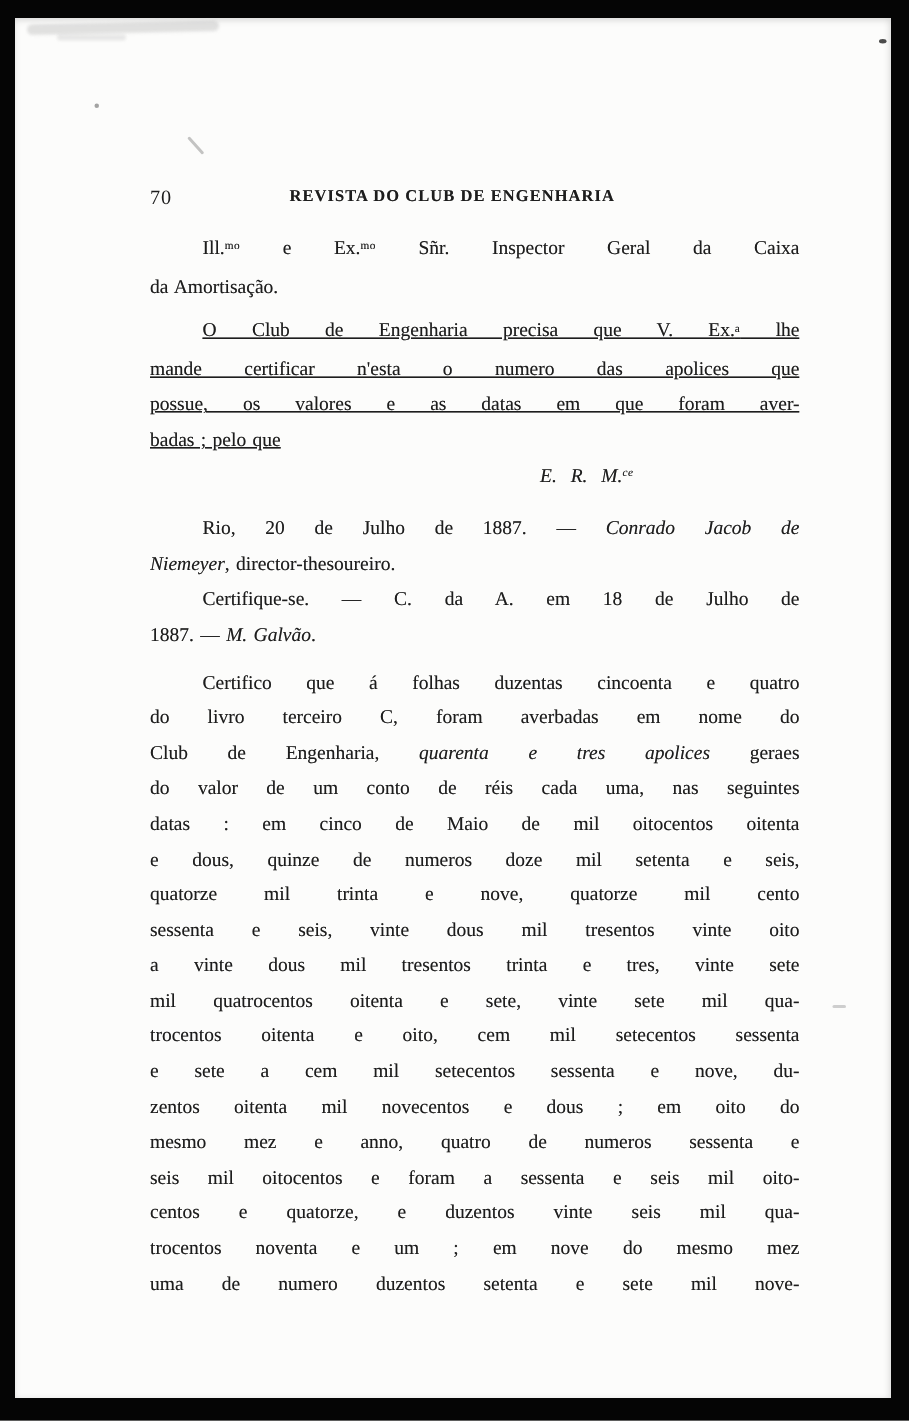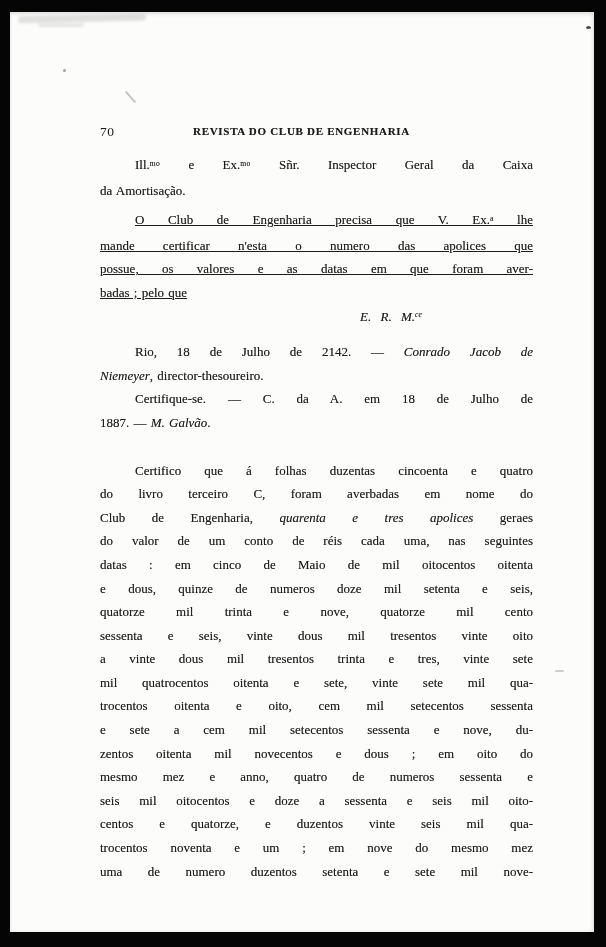--- a/index.html
+++ b/index.html
@@ -64,21 +64,21 @@
   .body {
     margin-top: 13px;
     font-size: 13px;
     line-height: 23.6px;
     word-spacing: 1px;
     text-shadow: 0 0 0.4px rgba(0,0,0,0.45);
   }
   .paragraph { margin: 0; }
   [data-name="p-request"]        { margin-top: 6px; text-decoration: underline; }
   [data-name="p-date-signature"] { margin-top: 10px; }
-  [data-name="p-certificate"]    { margin-top: 24px; }
+  [data-name="p-certificate"]    { margin-top: 8px; }
   .line {
     text-align: justify;
     text-align-last: justify;
     overflow: hidden;
     white-space: normal;
   }
   .line.indent { text-indent: 35px; }
   .line.last { text-align: left; text-align-last: left; }
   [data-name="p-signoff"] .line {
     text-align: left; text-align-last: left;
@@ -119,21 +119,21 @@
           <div class="paragraph" data-name="p-request">
             <div class="line indent" data-name="text-line"><span data-name="text-segment">O Club de Engenharia precisa que V. Ex.</span><span class="sup" data-name="text-segment">a</span><span data-name="text-segment"> lhe</span></div>
             <div class="line" data-name="text-line"><span data-name="text-segment">mande certificar n'esta o numero das apolices que</span></div>
             <div class="line" data-name="text-line"><span data-name="text-segment">possue, os valores e as datas em que foram aver-</span></div>
             <div class="line last" data-name="text-line"><span data-name="text-segment">badas ; pelo que</span></div>
           </div>
           <div class="paragraph" data-name="p-signoff">
             <div class="line last" data-name="text-line"><span data-name="text-segment">E. R. M.</span><span class="sup" data-name="text-segment">ce</span></div>
           </div>
           <div class="paragraph" data-name="p-date-signature">
-            <div class="line indent" data-name="text-line"><span data-name="text-segment">Rio, 18 de Julho de 2142. — </span><span class="it" data-name="text-segment">Conrado Jacob de</span></div>
+            <div class="line indent" data-name="text-line"><span data-name="text-segment">Rio, 20 de Julho de 1887. — </span><span class="it" data-name="text-segment">Conrado Jacob de</span></div>
             <div class="line last" data-name="text-line"><span class="it" data-name="text-segment">Niemeyer</span><span data-name="text-segment">, director-thesoureiro.</span></div>
           </div>
           <div class="paragraph" data-name="p-certify-order">
             <div class="line indent" data-name="text-line"><span data-name="text-segment">Certifique-se. — C. da A. em 18 de Julho de</span></div>
             <div class="line last" data-name="text-line"><span data-name="text-segment">1887. — </span><span class="it" data-name="text-segment">M. Galvão</span><span data-name="text-segment">.</span></div>
           </div>
           <div class="paragraph" data-name="p-certificate">
             <div class="line indent" data-name="text-line"><span data-name="text-segment">Certifico que á folhas duzentas cincoenta e quatro</span></div>
             <div class="line" data-name="text-line"><span data-name="text-segment">do livro terceiro C, foram averbadas em nome do</span></div>
             <div class="line" data-name="text-line"><span data-name="text-segment">Club de Engenharia, </span><span class="it" data-name="text-segment">quarenta e tres apolices</span><span data-name="text-segment"> geraes</span></div>
@@ -141,21 +141,21 @@
             <div class="line" data-name="text-line"><span data-name="text-segment">datas : em cinco de Maio de mil oitocentos oitenta</span></div>
             <div class="line" data-name="text-line"><span data-name="text-segment">e dous, quinze de numeros doze mil setenta e seis,</span></div>
             <div class="line" data-name="text-line"><span data-name="text-segment">quatorze mil trinta e nove, quatorze mil cento</span></div>
             <div class="line" data-name="text-line"><span data-name="text-segment">sessenta e seis, vinte dous mil tresentos vinte oito</span></div>
             <div class="line" data-name="text-line"><span data-name="text-segment">a vinte dous mil tresentos trinta e tres, vinte sete</span></div>
             <div class="line" data-name="text-line"><span data-name="text-segment">mil quatrocentos oitenta e sete, vinte sete mil qua-</span></div>
             <div class="line" data-name="text-line"><span data-name="text-segment">trocentos oitenta e oito, cem mil setecentos sessenta</span></div>
             <div class="line" data-name="text-line"><span data-name="text-segment">e sete a cem mil setecentos sessenta e nove, du-</span></div>
             <div class="line" data-name="text-line"><span data-name="text-segment">zentos oitenta mil novecentos e dous ; em oito do</span></div>
             <div class="line" data-name="text-line"><span data-name="text-segment">mesmo mez e anno, quatro de numeros sessenta e</span></div>
-            <div class="line" data-name="text-line"><span data-name="text-segment">seis mil oitocentos e doze a sessenta e seis mil oito-</span></div>
+            <div class="line" data-name="text-line"><span data-name="text-segment">seis mil oitocentos e foram a sessenta e seis mil oito-</span></div>
             <div class="line" data-name="text-line"><span data-name="text-segment">centos e quatorze, e duzentos vinte seis mil qua-</span></div>
             <div class="line" data-name="text-line"><span data-name="text-segment">trocentos noventa e um ; em nove do mesmo mez</span></div>
             <div class="line" data-name="text-line"><span data-name="text-segment">uma de numero duzentos setenta e sete mil nove-</span></div>
           </div>
         </div>
     </div>
   </div>
 </div>
 
 </body></html>

